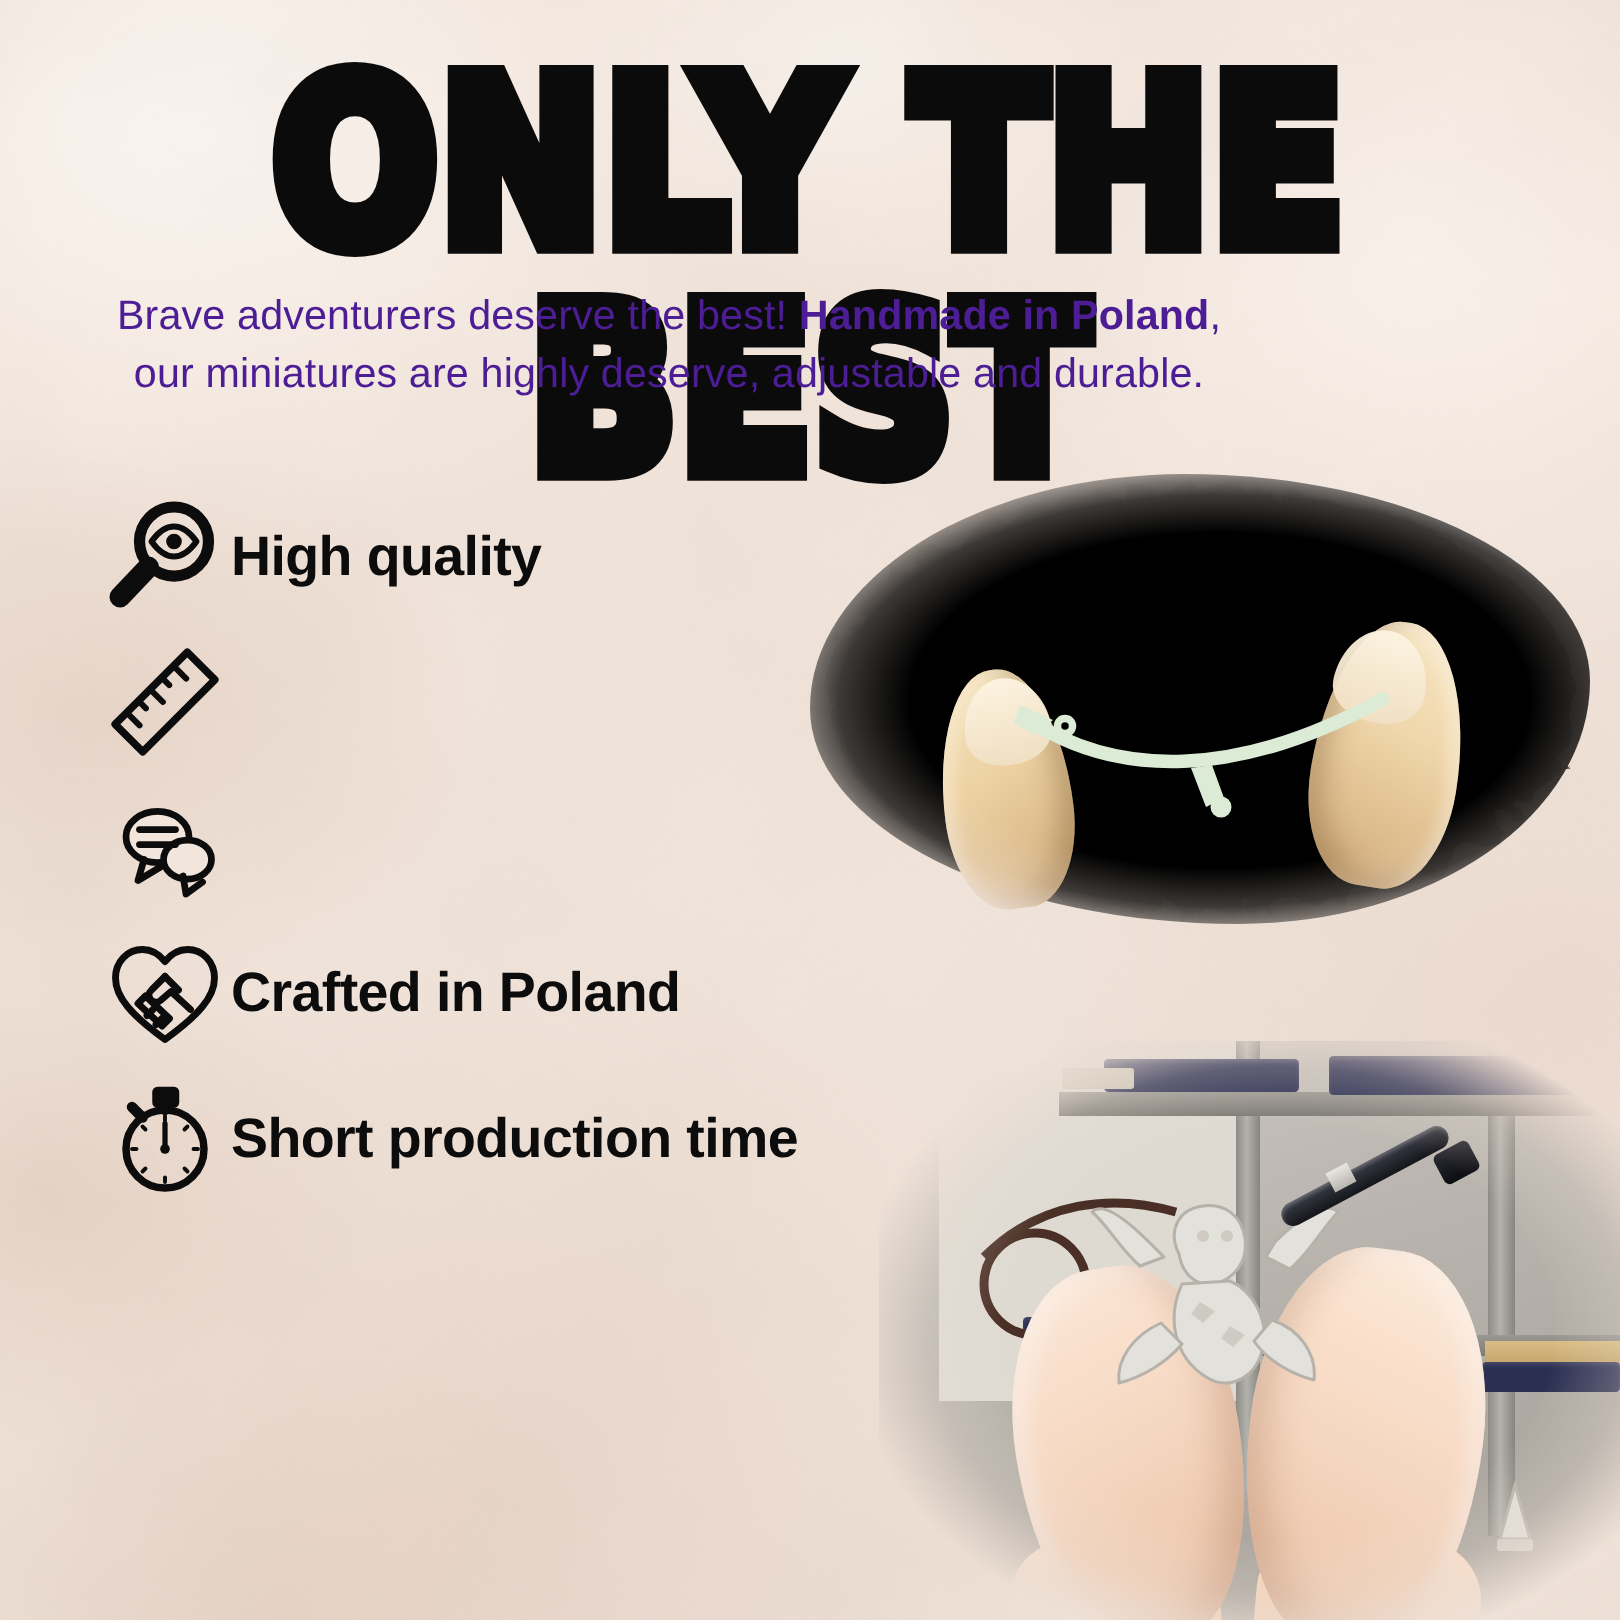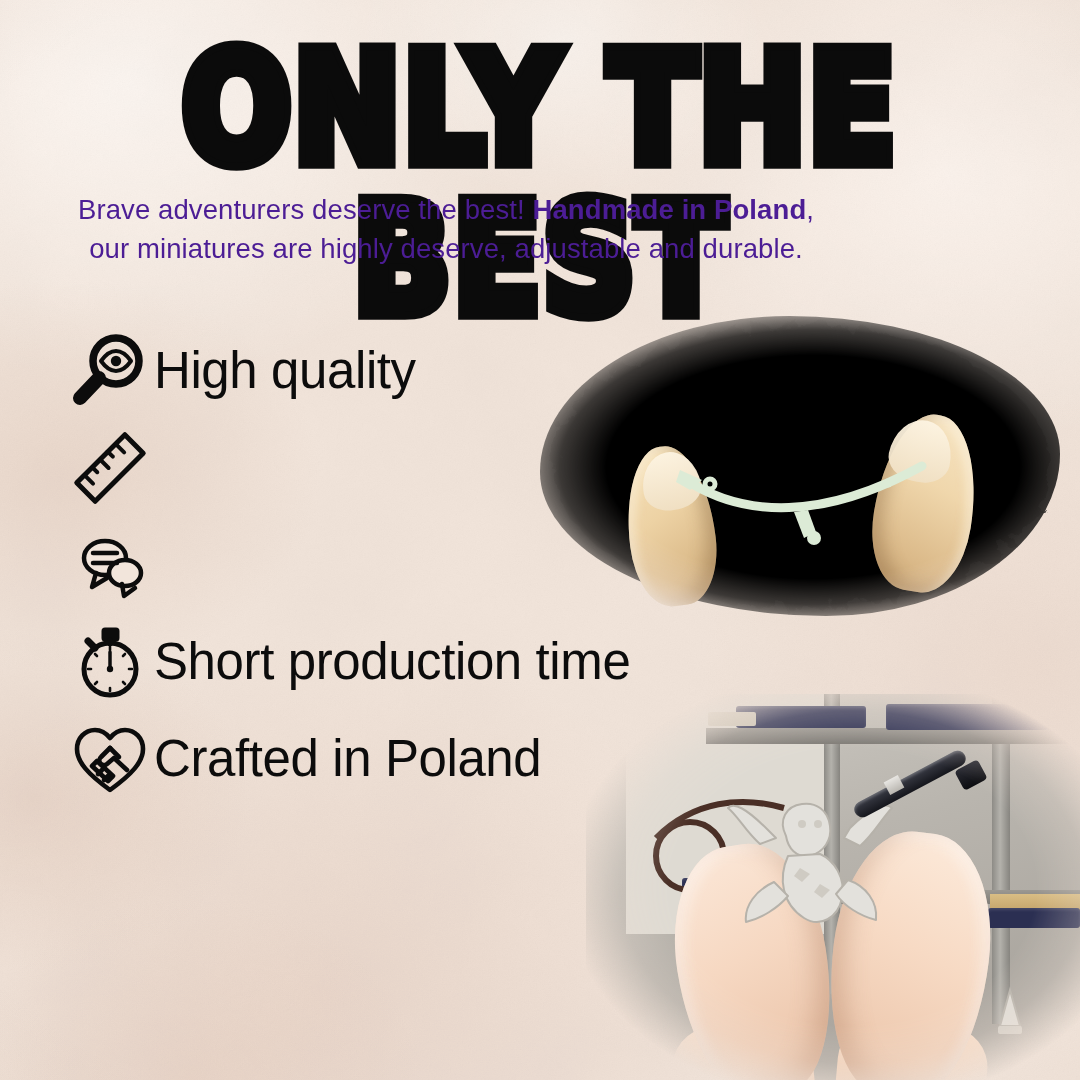--- a/index.html
+++ b/index.html
@@ -73,22 +73,22 @@
     display:flex;align-items:center;
   }
   .ficon{
     width:96px;min-width:96px;height:86px;
     display:flex;align-items:center;justify-content:center;
     margin-left:62px;
   }
   .ficon svg{display:block;}
   .flabel{
     font-family:"Liberation Sans",sans-serif;
-    font-weight:400;
-    font-size:51px;
+    font-weight:700;
+    font-size:37px;
     letter-spacing:-.4px;
     color:#0c0c0c;
     white-space:nowrap;
     margin-left:-4px;
     text-align:right;
   }
 
   
   .photo{position:absolute;overflow:hidden;}
 
@@ -271,20 +271,36 @@
             <line x1="22" y1="25" x2="46" y2="25"></line>
             <line x1="22" y1="35" x2="46" y2="35"></line>
           </g>
         </svg>
       </div>
     </div>
 
     <div class="frow">
       <div class="ficon">
         <svg width="78" height="74" viewBox="0 0 78 74">
+          <g fill="none" stroke="#0c0c0c" stroke-width="4.6" stroke-linejoin="round" stroke-linecap="round">
+            <path d="M39 68C17 52 6 40 6 27 6 16 14 8 24 8c6 0 11 3 15 8 4-5 9-8 15-8 10 0 18 8 18 19 0 13-11 25-33 41z"></path>
+            <path d="M39 26l-9 9a4.5 4.5 0 0 0 6 7l7-6 13 12"></path>
+            <path d="M39 26l9 9"></path>
+            <path d="M21 44l5-5 16 15-5 5z"></path>
+            <path d="M27 52l4-4"></path>
+            <path d="M33 58l4-4"></path>
+          </g>
+        </svg>
+      </div>
+      <div class="flabel">Crafted in Poland</div>
+    </div>
+
+    <div class="frow">
+      <div class="ficon">
+        <svg width="78" height="74" viewBox="0 0 78 74">
           <g fill="none" stroke="#0c0c0c" stroke-width="5" stroke-linecap="round">
             <circle cx="39" cy="44" r="26"></circle>
             <rect x="32" y="4" width="15" height="11" rx="2" fill="#0c0c0c" stroke-width="3"></rect>
             <line x1="39" y1="15" x2="39" y2="19"></line>
             <path d="M17 16l7 7" stroke-width="7"></path>
             <line x1="39" y1="44" x2="39" y2="27" stroke-width="3.5"></line>
             <circle cx="39" cy="44" r="3.2" fill="#0c0c0c" stroke="none"></circle>
           </g>
           <g stroke="#0c0c0c" stroke-width="2.6" stroke-linecap="round">
             <line x1="39" y1="22" x2="39" y2="25"></line>
@@ -292,36 +308,20 @@
             <line x1="39" y1="66" x2="39" y2="63"></line>
             <line x1="17" y1="44" x2="20" y2="44"></line>
             <line x1="54" y1="29" x2="52" y2="31"></line>
             <line x1="54" y1="59" x2="52" y2="57"></line>
             <line x1="24" y1="59" x2="26" y2="57"></line>
             <line x1="24" y1="29" x2="26" y2="31"></line>
           </g>
         </svg>
       </div>
       <div class="flabel">Short production time</div>
-    </div>
-
-    <div class="frow">
-      <div class="ficon">
-        <svg width="78" height="74" viewBox="0 0 78 74">
-          <g fill="none" stroke="#0c0c0c" stroke-width="4.6" stroke-linejoin="round" stroke-linecap="round">
-            <path d="M39 68C17 52 6 40 6 27 6 16 14 8 24 8c6 0 11 3 15 8 4-5 9-8 15-8 10 0 18 8 18 19 0 13-11 25-33 41z"></path>
-            <path d="M39 26l-9 9a4.5 4.5 0 0 0 6 7l7-6 13 12"></path>
-            <path d="M39 26l9 9"></path>
-            <path d="M21 44l5-5 16 15-5 5z"></path>
-            <path d="M27 52l4-4"></path>
-            <path d="M33 58l4-4"></path>
-          </g>
-        </svg>
-      </div>
-      <div class="flabel">Crafted in Poland</div>
     </div>
 
   </div>
 
   <div class="photo" id="photo-top">
     <div class="torn-top">
       <div class="blob-black"></div>
       <svg class="blob-speck" viewBox="0 0 548 322">
         <defs>
           <filter id="spk1">

